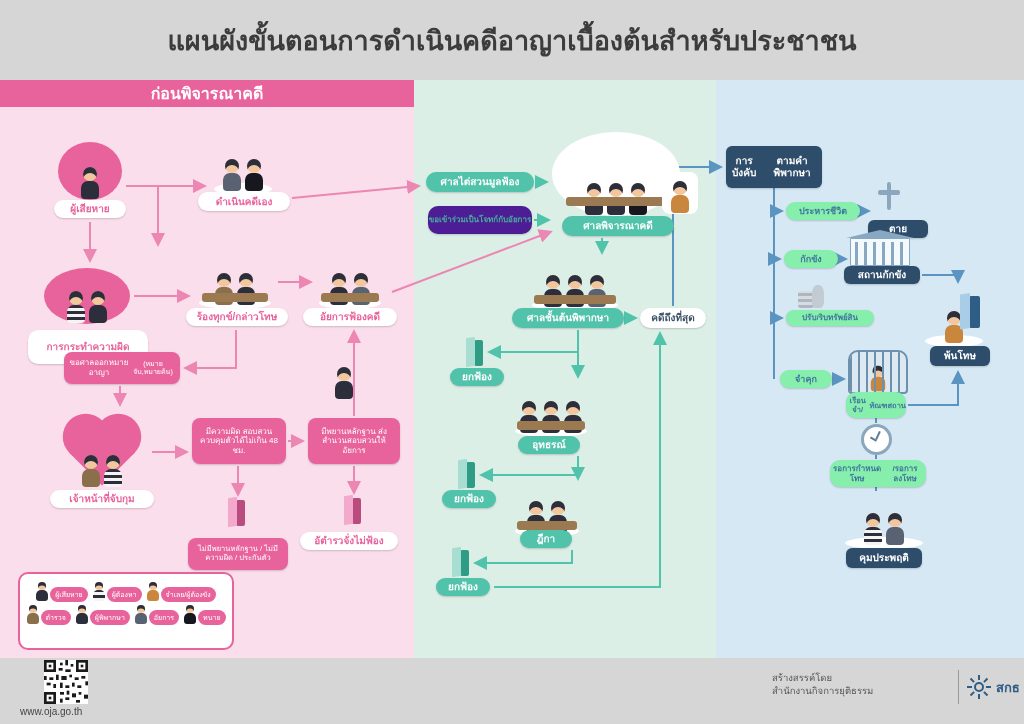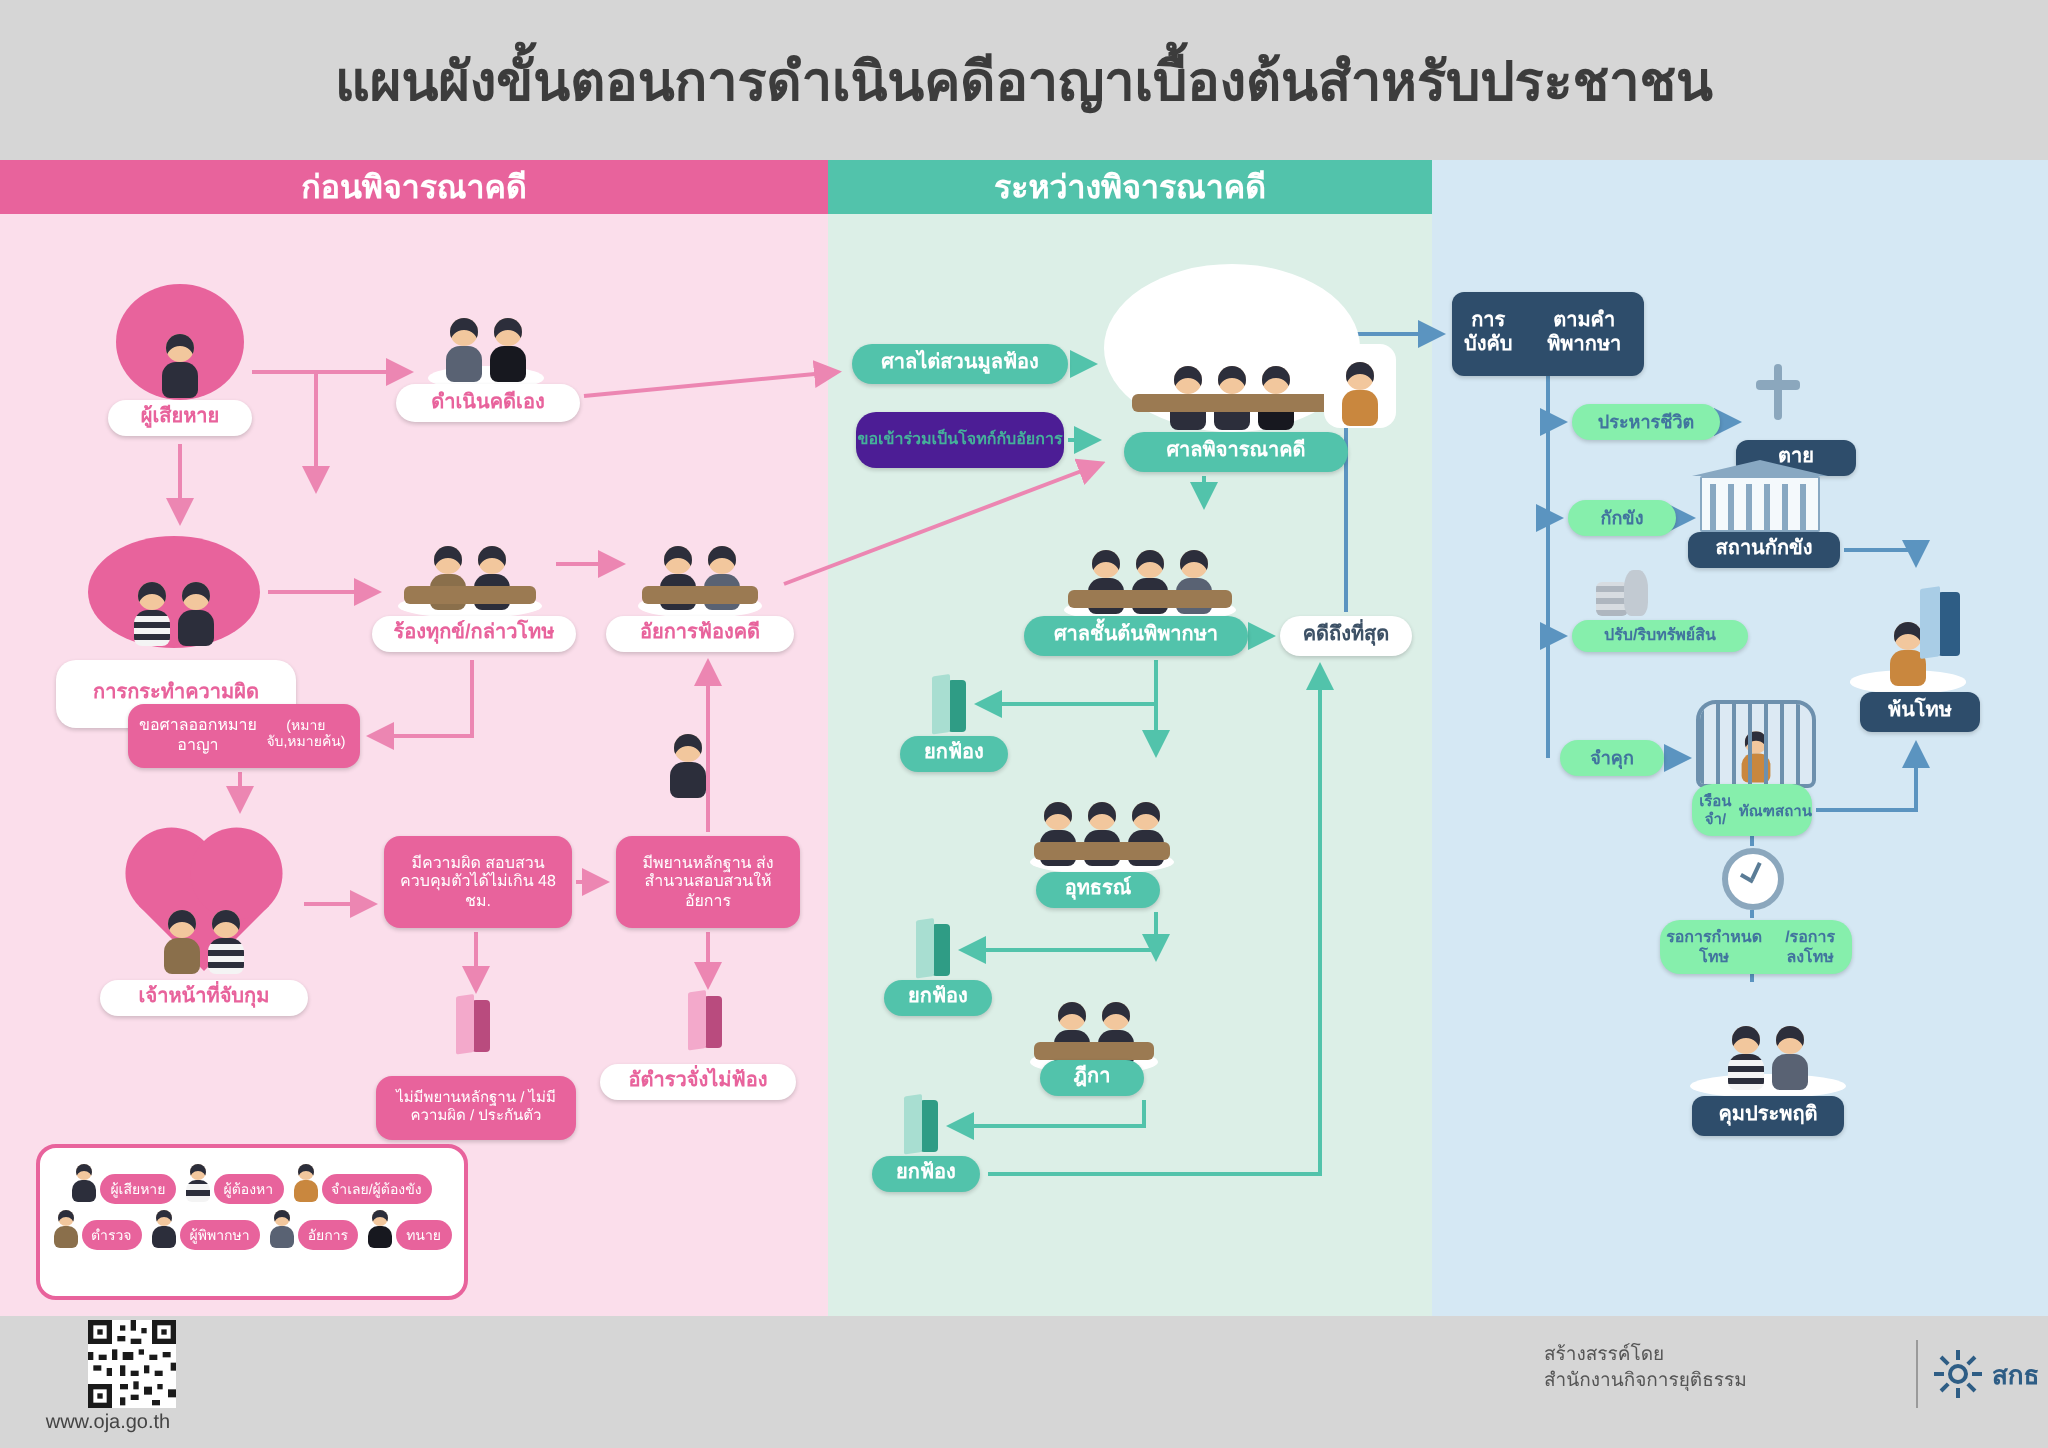--- a/index.html
+++ b/index.html
@@ -62,42 +62,41 @@
   .clock::after{content:"";position:absolute;left:50%;top:50%;width:2px;height:26%;background:#5a7c96;transform-origin:0 0;transform:rotate(120deg)}
   .heart{position:absolute;left:50%;top:54%;width:46px;height:46px;background:#e8639c;transform:translate(-50%,-50%) rotate(45deg);z-index:-1}
   .heart::before,.heart::after{content:"";position:absolute;width:46px;height:46px;background:#e8639c;border-radius:50%}
   .heart::before{left:-23px}
   .heart::after{top:-23px}
   .legend{background:#fff;border:2px solid #e8639c;border-radius:10px;z-index:2;padding:5px 4px;box-sizing:border-box}
   .lrow{display:flex;justify-content:center;align-items:flex-end;gap:5px;margin-top:3px}
   .litem{display:flex;align-items:flex-end;gap:2px}
   .lpill{background:#e8639c;color:#fff;font-size:7px;padding:2px 5px;border-radius:8px;white-space:nowrap}
   .footer{position:absolute;left:0;top:658px;width:1024px;height:66px;background:#d6d6d6;z-index:2}
-  .url{position:absolute;left:8px;top:706px;width:92px;text-align:center;font-size:10px;color:#444;z-index:3}
+  .url{position:absolute;left:20px;top:706px;width:92px;font-size:10px;color:#444;z-index:3}
   .credit{position:absolute;right:72px;top:672px;width:180px;font-size:9.5px;color:#555;line-height:1.35;z-index:3}
   .divider{position:absolute;left:958px;top:670px;width:1px;height:34px;background:#9a9a9a;z-index:3}
   .org{position:absolute;left:966px;top:674px;display:flex;align-items:center;gap:4px;z-index:3}
   .org .abbr{font-size:13px;font-weight:bold;color:#2e5d85}
   .twoline{flex-direction:row;line-height:1.2}
 </style>
 </head>
 <body>
 
 <div class="page">
 
   <div class="title-bar">
     <h1>แผนผังขั้นตอนการดำเนินคดีอาญาเบื้องต้นสำหรับประชาชน</h1>
   </div>
 
   <div class="colbg bg-pink"></div>
   <div class="colbg bg-teal"></div>
   <div class="colbg bg-blue"></div>
 
   <div class="colhead hd-pink">ก่อนพิจารณาคดี</div>
-  <div class="colhead hd-teal">ระหว่างพิจารณาคดี</div>
 
   <svg class="arrows" width="1024" height="724" viewBox="0 0 1024 724">
     <defs>
       <marker id="ap" markerWidth="7" markerHeight="7" refX="5.5" refY="3.5" orient="auto">
           <path d="M0,0L7,3.5L0,7Z" fill="#ec86b2"></path>
         </marker>
       <marker id="at" markerWidth="7" markerHeight="7" refX="5.5" refY="3.5" orient="auto">
           <path d="M0,0L7,3.5L0,7Z" fill="#52c3ab"></path>
         </marker>
       <marker id="ab" markerWidth="7" markerHeight="7" refX="5.5" refY="3.5" orient="auto">

